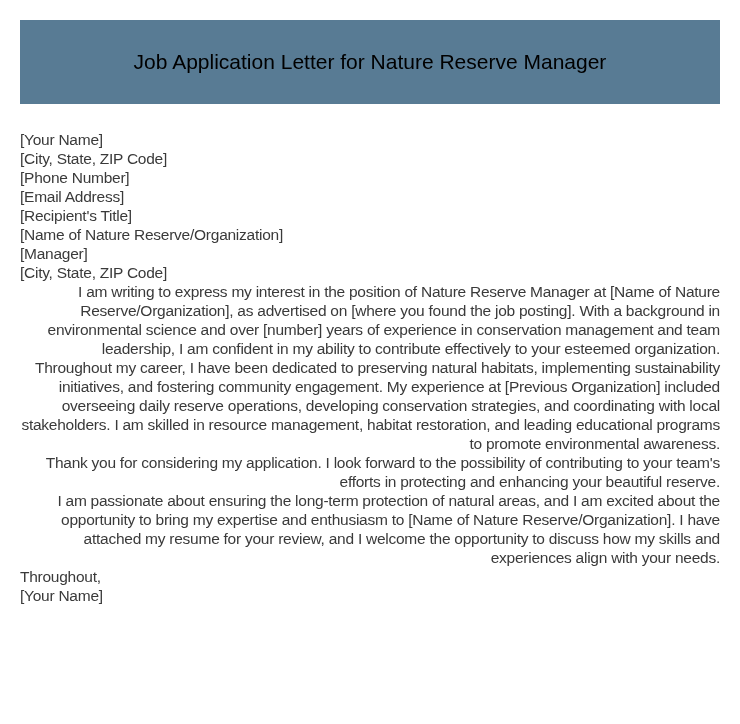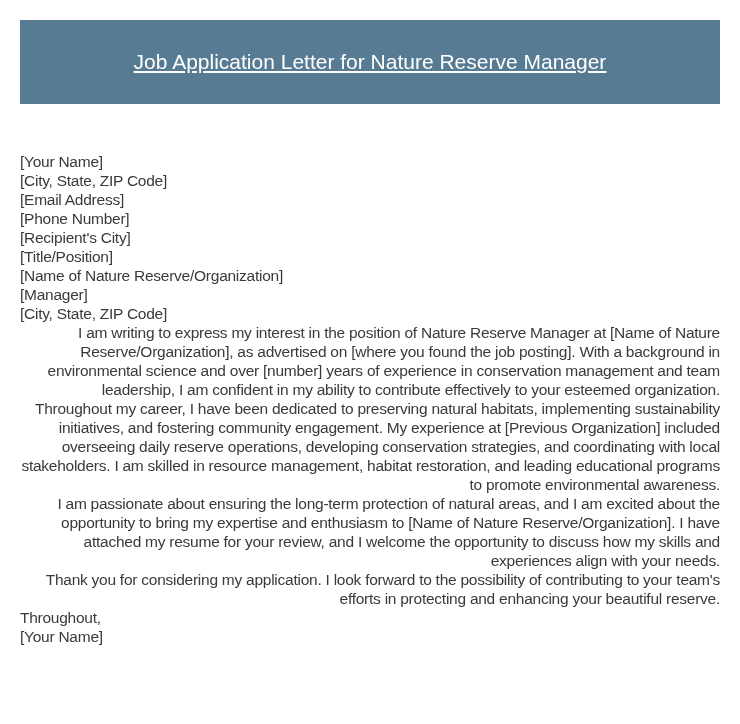--- a/index.html
+++ b/index.html
@@ -21,26 +21,25 @@
       background: #587b94;
       height: 84px;
       display: flex;
       align-items: center;
       justify-content: center;
     }
     .header h1 {
       margin: 10px;
       font-weight: normal;
       font-size: 21px;
-      color: #ffffff;
+      color: #000000;
       letter-spacing: 0px;
-      text-decoration: underline;
     }
     .letter {
-      margin-top: 48px;
+      margin-top: 26px;
       font-size: 15.5px;
       line-height: 19px;
       letter-spacing: -0.25px;
     }
     .letter .line {
       display: block;
       white-space: nowrap;
     }
     .letter p {
       margin: 0;
@@ -52,30 +51,29 @@
 
 <div class="container">
   <div class="header">
     <h1>Job Application Letter for Nature Reserve Manager</h1>
   </div>
 
   <div class="letter">
     <div>
       <span class="line">[Your Name]</span>
       <span class="line">[City, State, ZIP Code]</span>
+      <span class="line">[Phone Number]</span>
       <span class="line">[Email Address]</span>
-      <span class="line">[Phone Number]</span>
     </div>
     <div>
-      <span class="line">[Recipient's City]</span>
-      <span class="line">[Title/Position]</span>
+      <span class="line">[Recipient's Title]</span>
       <span class="line">[Name of Nature Reserve/Organization]</span>
       <span class="line">[Manager]</span>
       <span class="line">[City, State, ZIP Code]</span>
     </div>
     <p>I am writing to express my interest in the position of Nature Reserve Manager at [Name of Nature Reserve/Organization], as advertised on [where you found the job posting]. With a background in environmental science and over [number] years of experience in conservation management and team leadership, I am confident in my ability to contribute effectively to your esteemed organization.</p>
     <p>Throughout my career, I have been dedicated to preserving natural habitats, implementing sustainability initiatives, and fostering community engagement. My experience at [Previous Organization] included overseeing daily reserve operations, developing conservation strategies, and coordinating with local stakeholders. I am skilled in resource management, habitat restoration, and leading educational programs to promote environmental awareness.</p>
+    <p>Thank you for considering my application. I look forward to the possibility of contributing to your team's efforts in protecting and enhancing your beautiful reserve.</p>
     <p>I am passionate about ensuring the long-term protection of natural areas, and I am excited about the opportunity to bring my expertise and enthusiasm to [Name of Nature Reserve/Organization]. I have attached my resume for your review, and I welcome the opportunity to discuss how my skills and experiences align with your needs.</p>
-    <p>Thank you for considering my application. I look forward to the possibility of contributing to your team's efforts in protecting and enhancing your beautiful reserve.</p>
     <span class="line">Throughout,</span>
     <span class="line">[Your Name]</span>
   </div>
 </div>
 
 </body></html>

